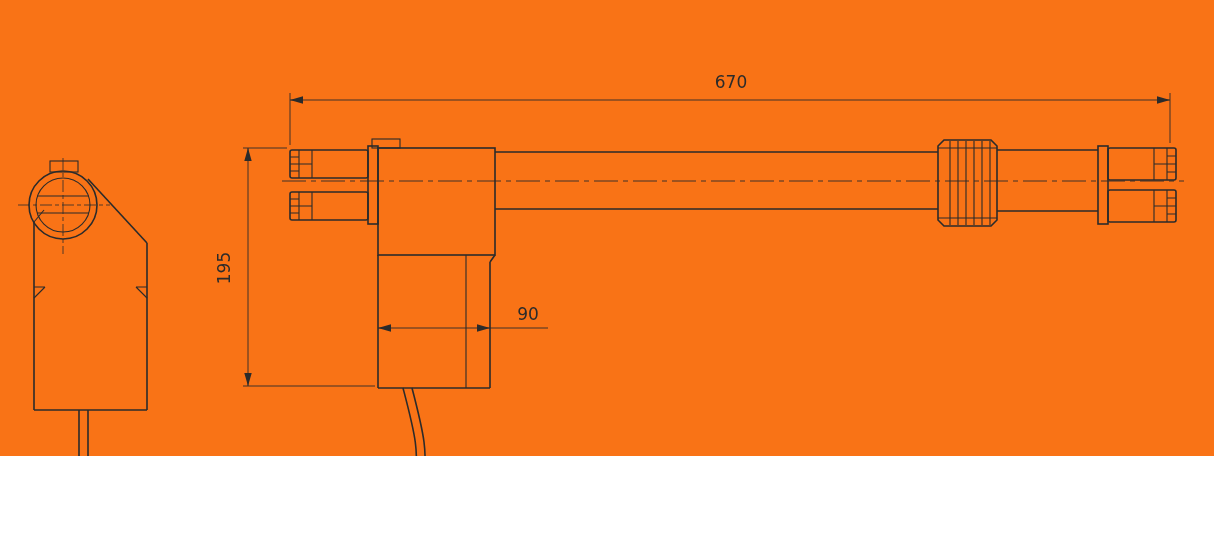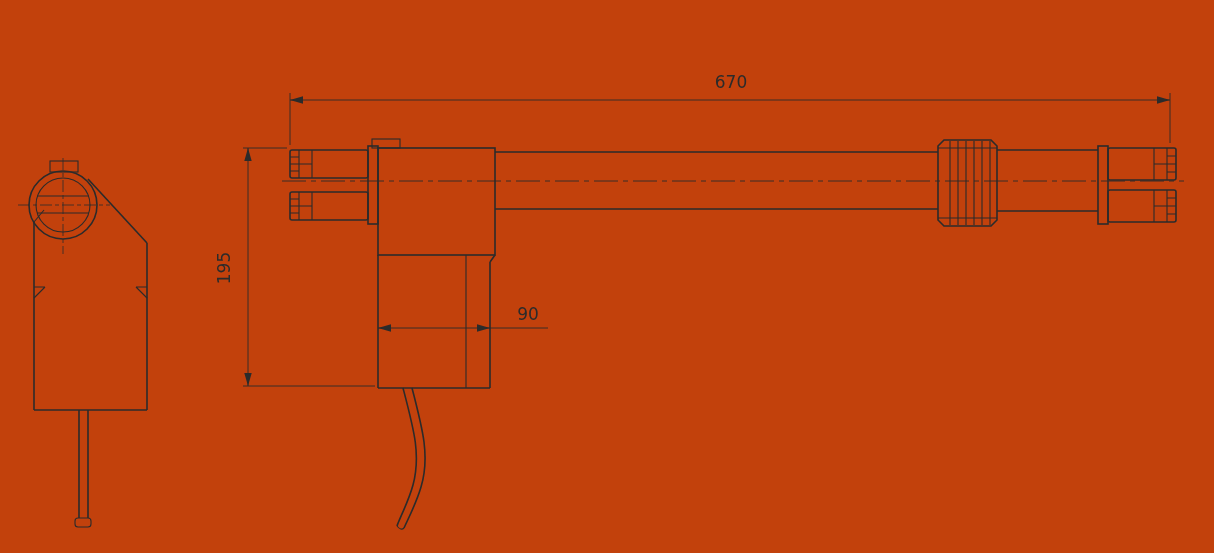--- a/index.html
+++ b/index.html
@@ -1,20 +1,20 @@
 <!DOCTYPE html>
 <html><head>
 <meta charset="utf-8">
 <style>
   html, body { margin: 0; padding: 0; background: #ffffff; }
   .canvas {
     position: relative;
     width: 1214px;
-    height: 553px;
-    background: #c2410c;
+    height: 456px;
+    background: #f97316;
     font-family: "DejaVu Sans", sans-serif;
     overflow: hidden;
   }
   svg { display: block; }
   svg * { fill: none; }
   .s15 { stroke-width: 1.6; }          
   .s11 { stroke-width: 1.1; }          
   .s08 { stroke-width: 0.9; }          
   .cl  { stroke-width: 0.9; stroke-dasharray: 24 5 5 5; } 
   .cls { stroke-width: 0.8; stroke-dasharray: 12 3 4 3; } 

